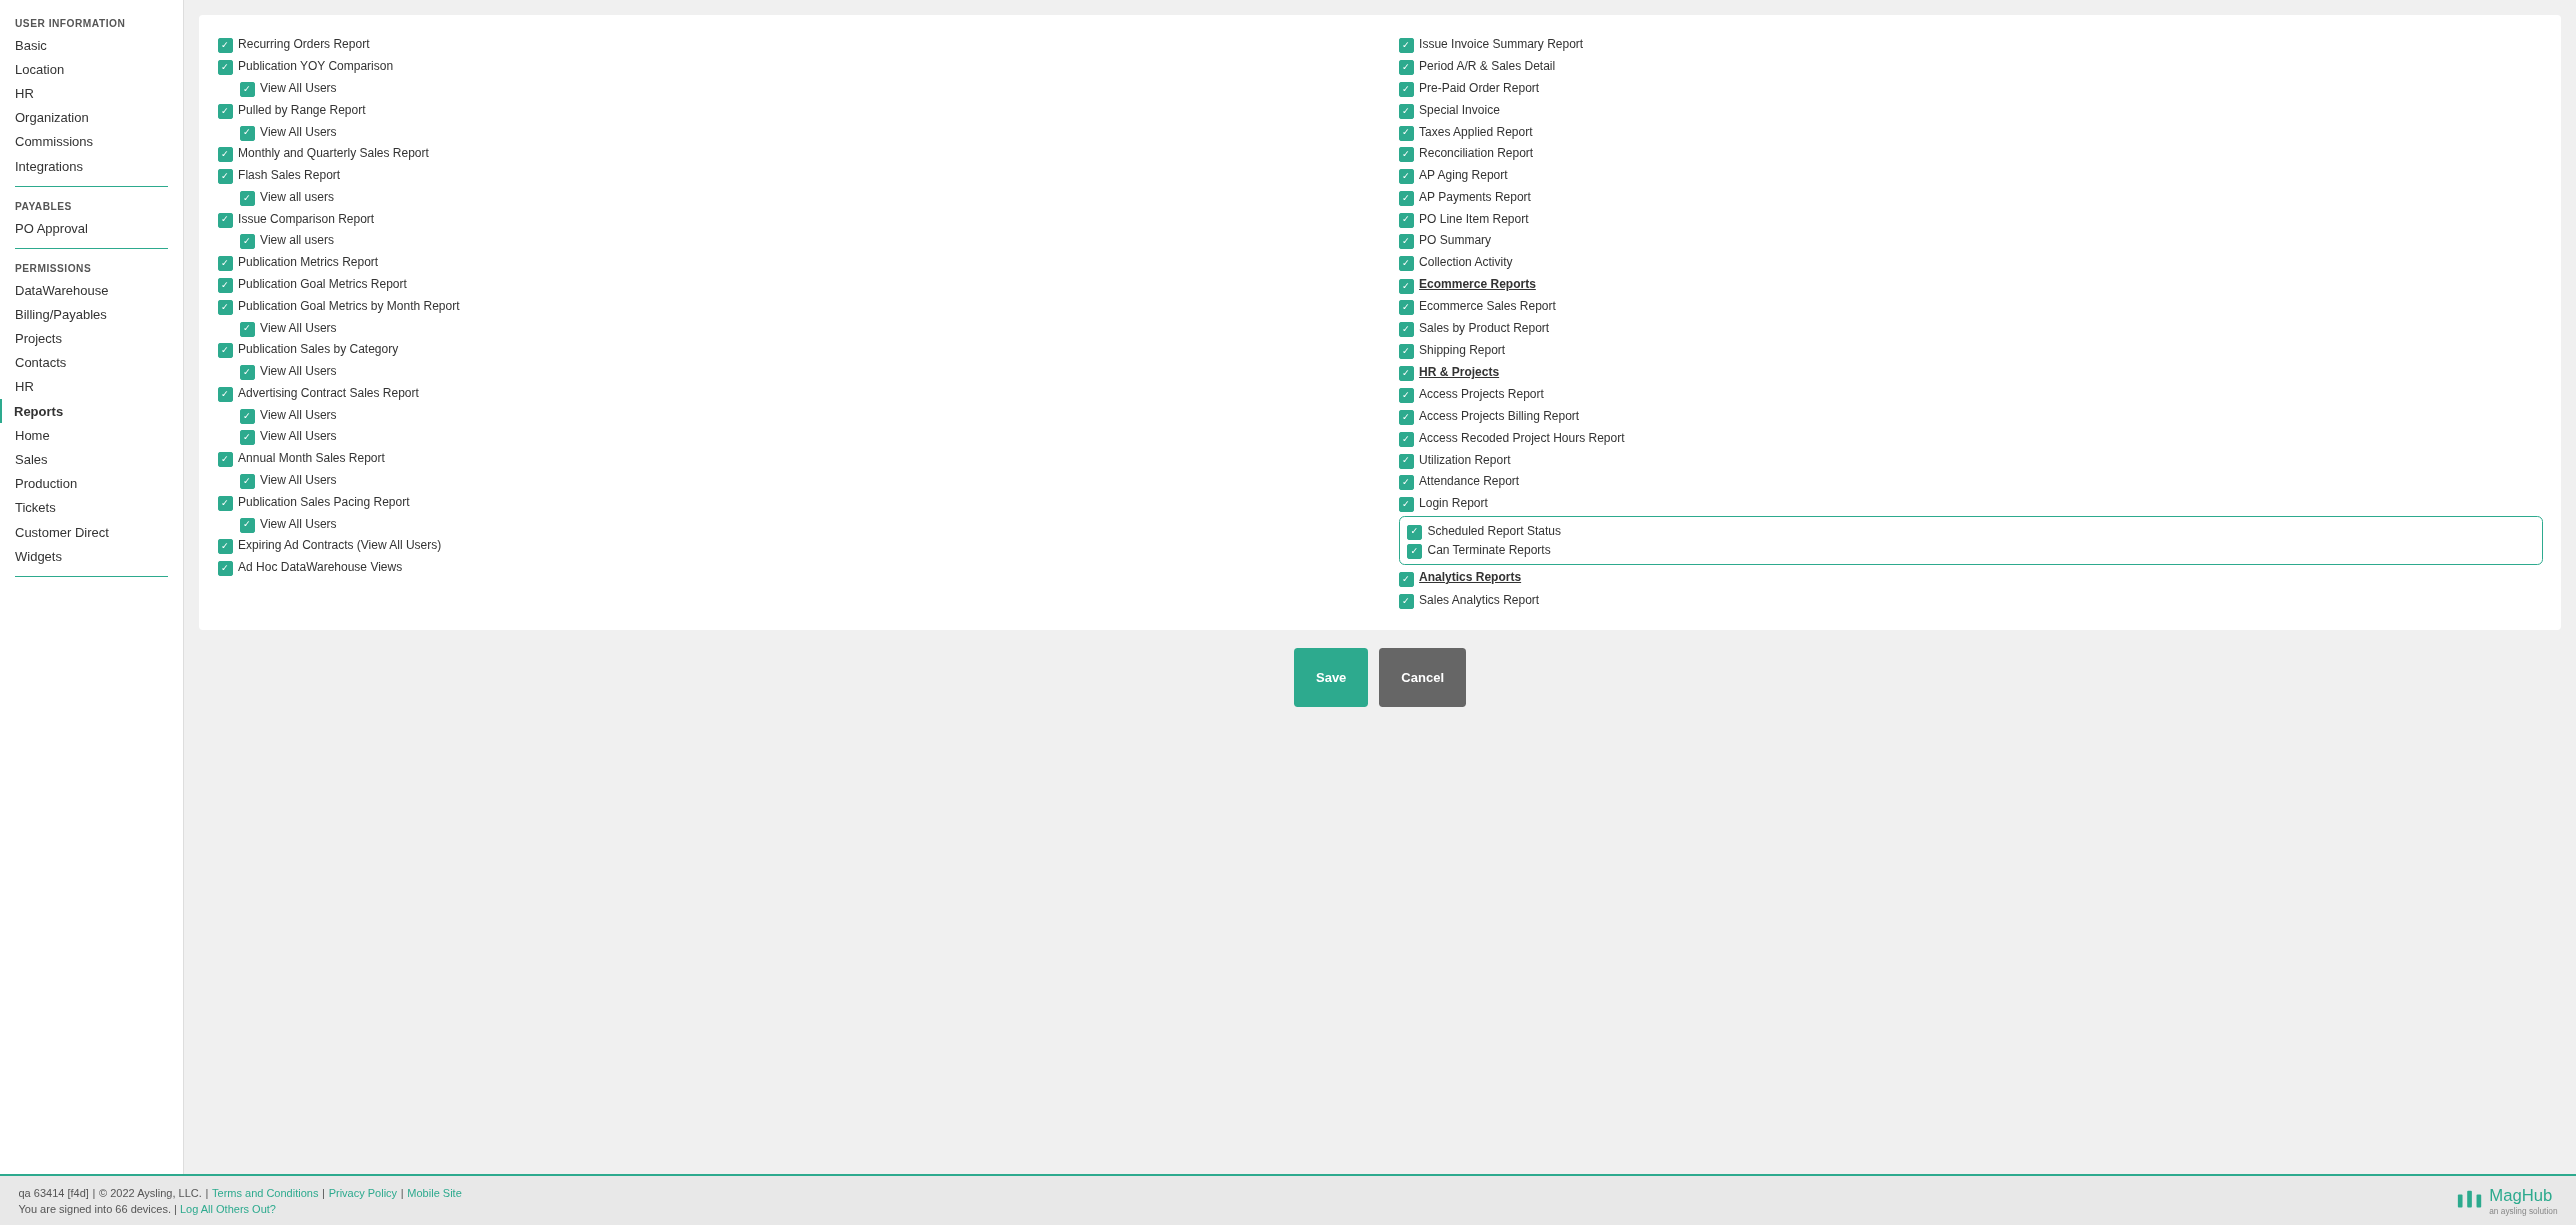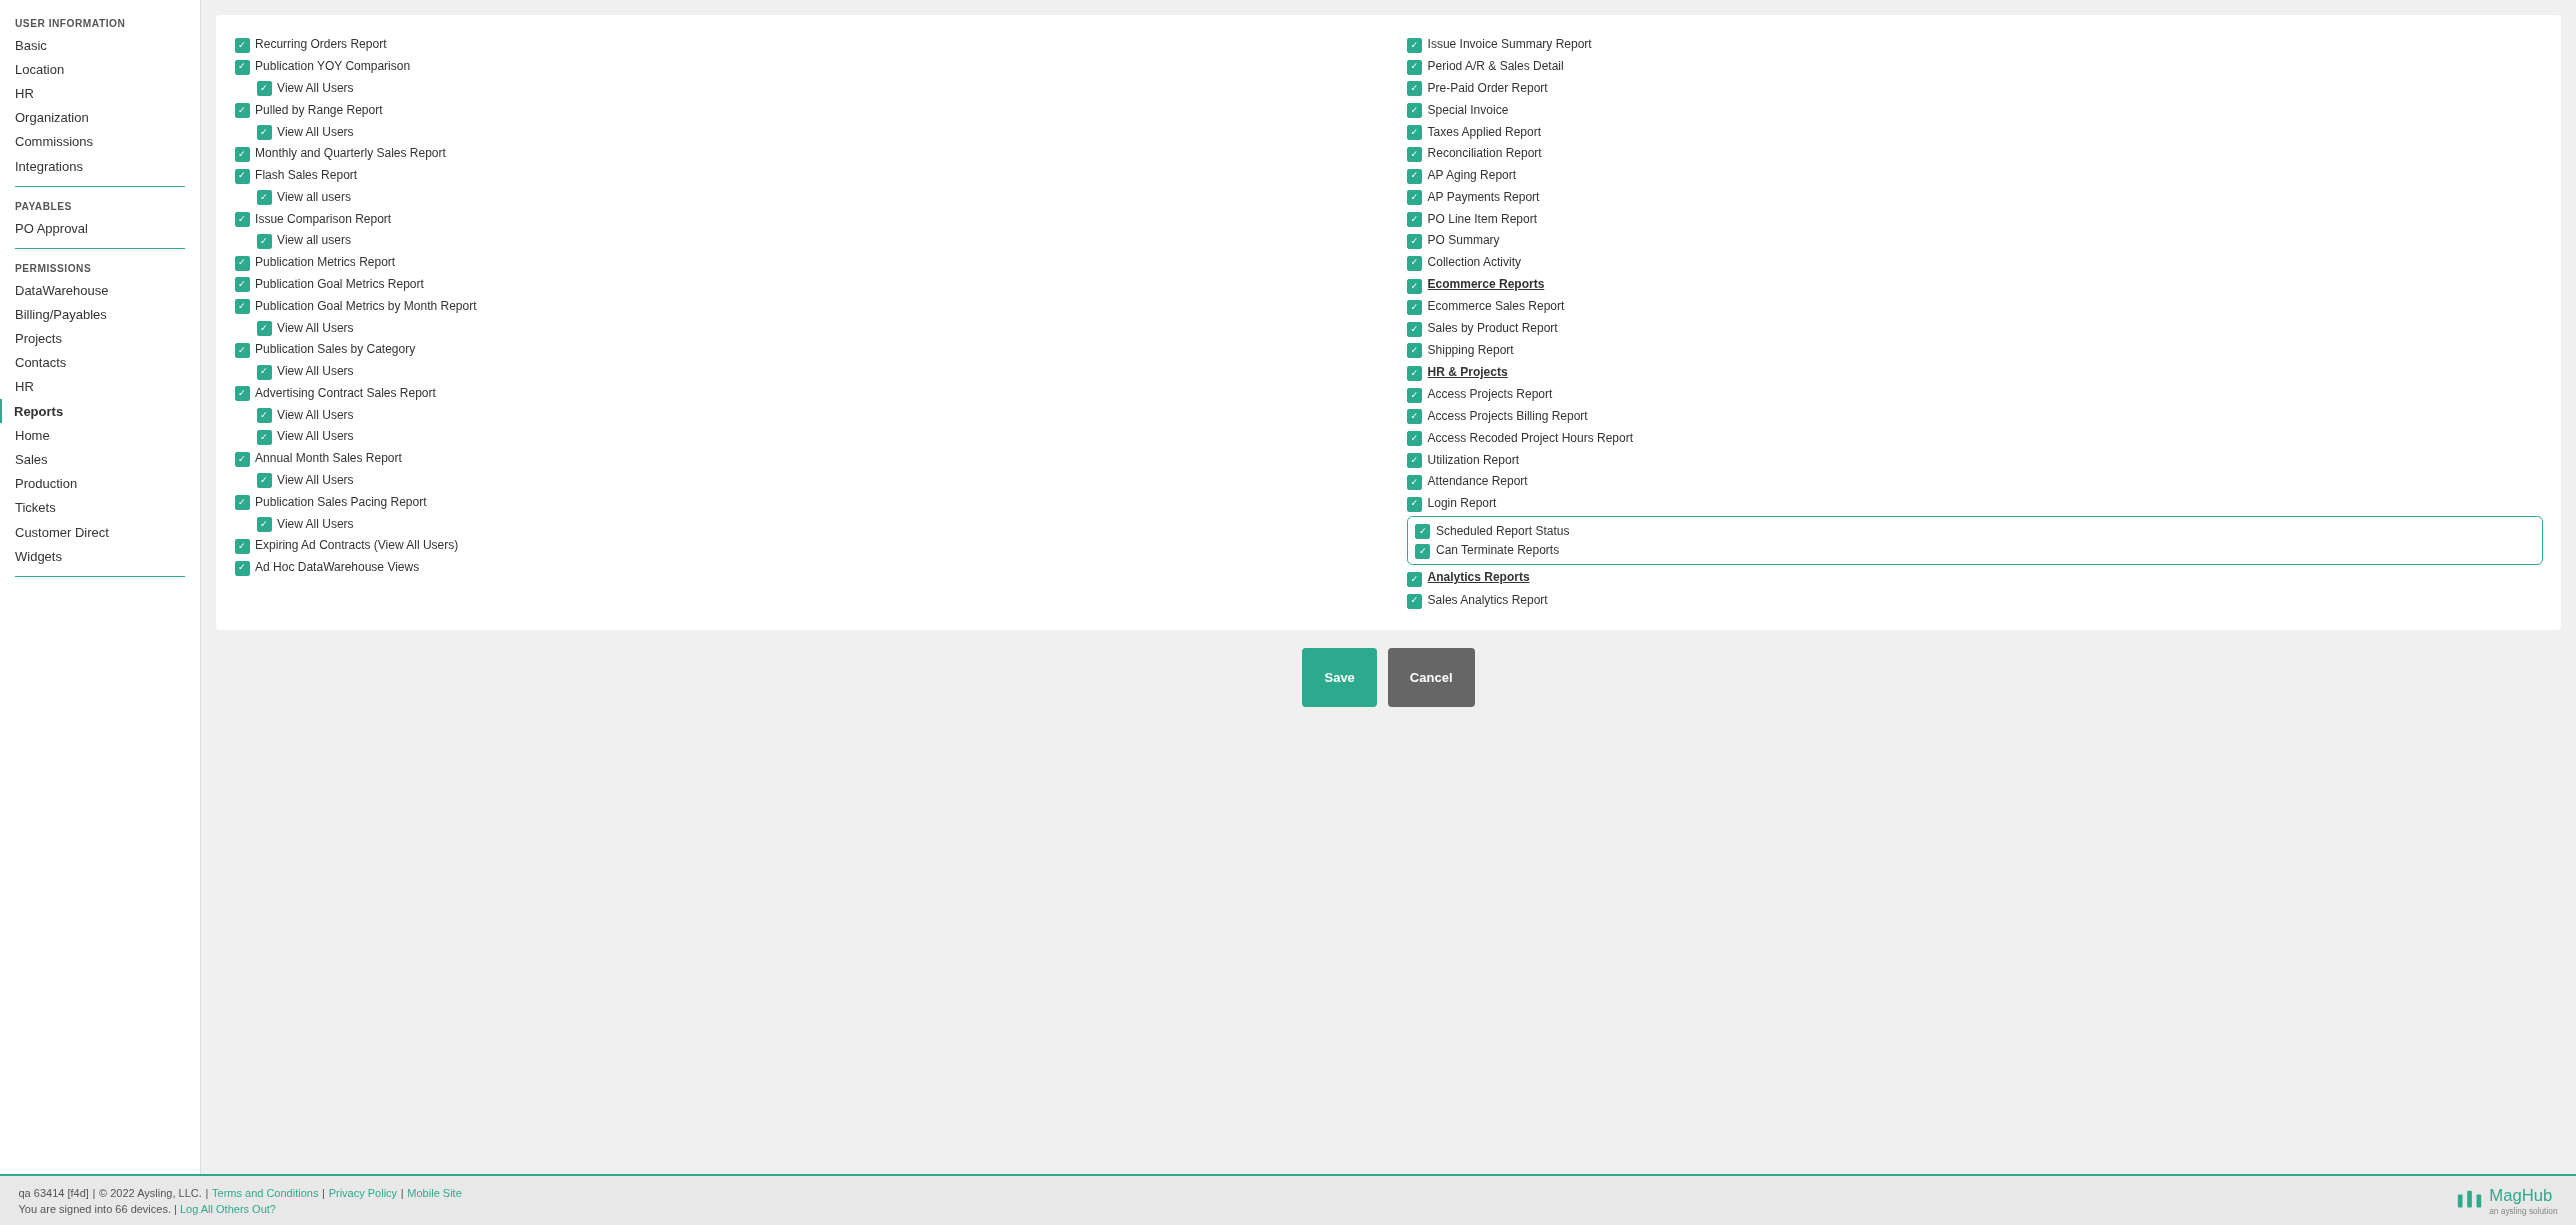--- a/index.html
+++ b/index.html
@@ -14,21 +14,21 @@
     }
 
     .page-wrapper {
       display: flex;
       flex: 1;
       background: #f0f0f0;
     }
 
     
     .sidebar {
-      width: 201px;
+      width: 184px;
       background: #fff;
       padding: 11px 0;
       flex-shrink: 0;
       border-right: 0.9px solid #ddd;
     }
 
     .sidebar-section-title {
       font-size: 10.2px;
       font-weight: bold;
       color: #555;
@@ -73,21 +73,21 @@
 
     
     .permissions-grid {
       display: grid;
       grid-template-columns: 1fr 1fr;
       gap: 0 37px;
     }
 
     .perm-item {
       display: flex;
-      align-items: center;
+      align-items: flex-end;
       padding: 1.9px 0;
       font-size: 12px;
       line-height: 1.5;
     }
 
     .perm-item.indented {
       padding-left: 22px;
     }
 
     .checkbox-icon {

